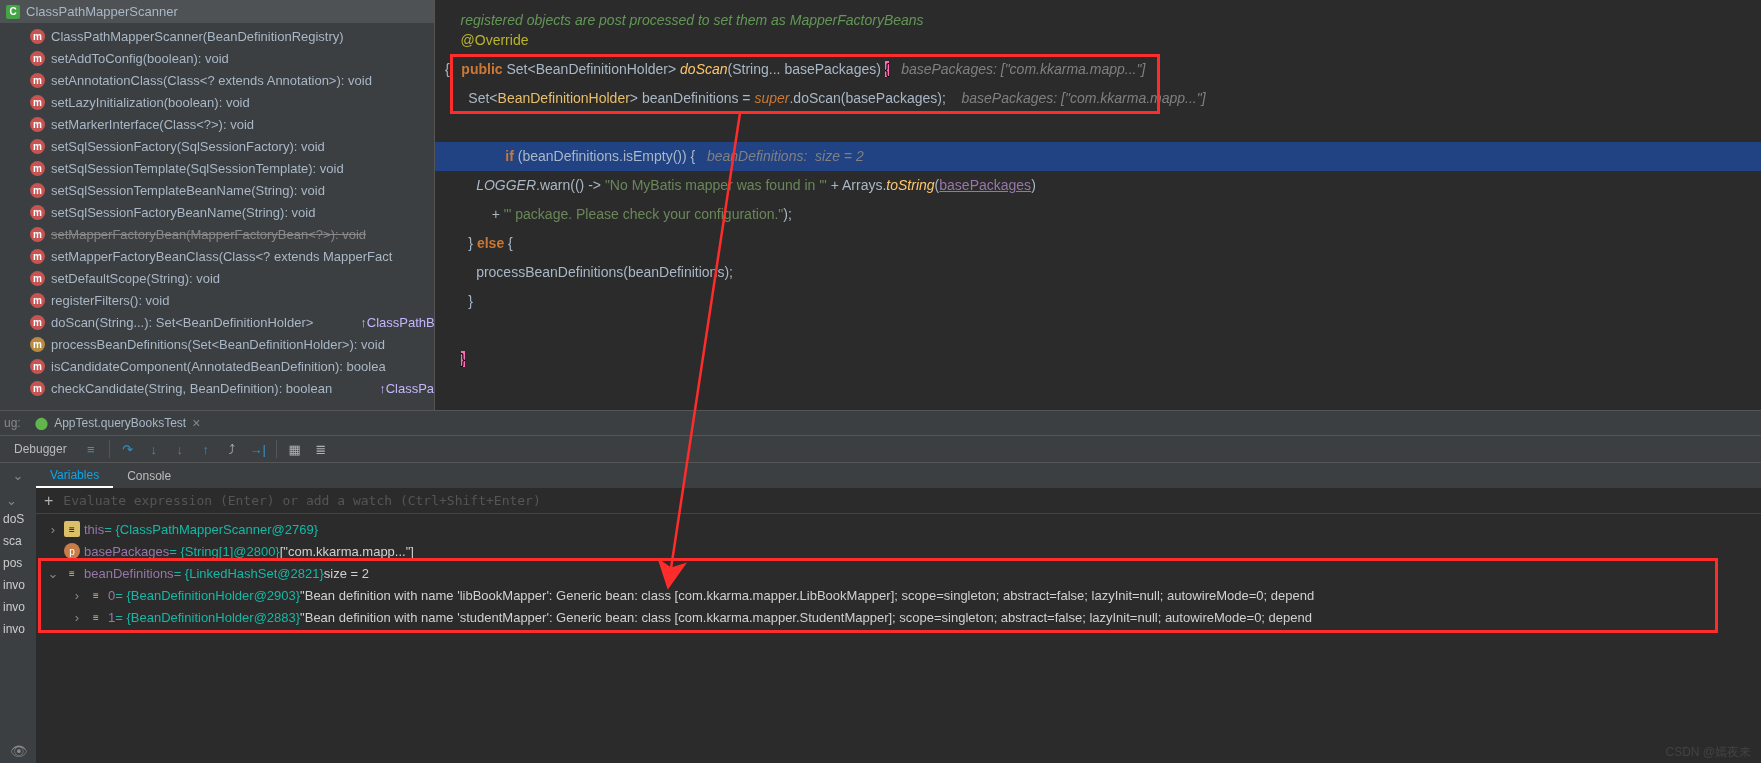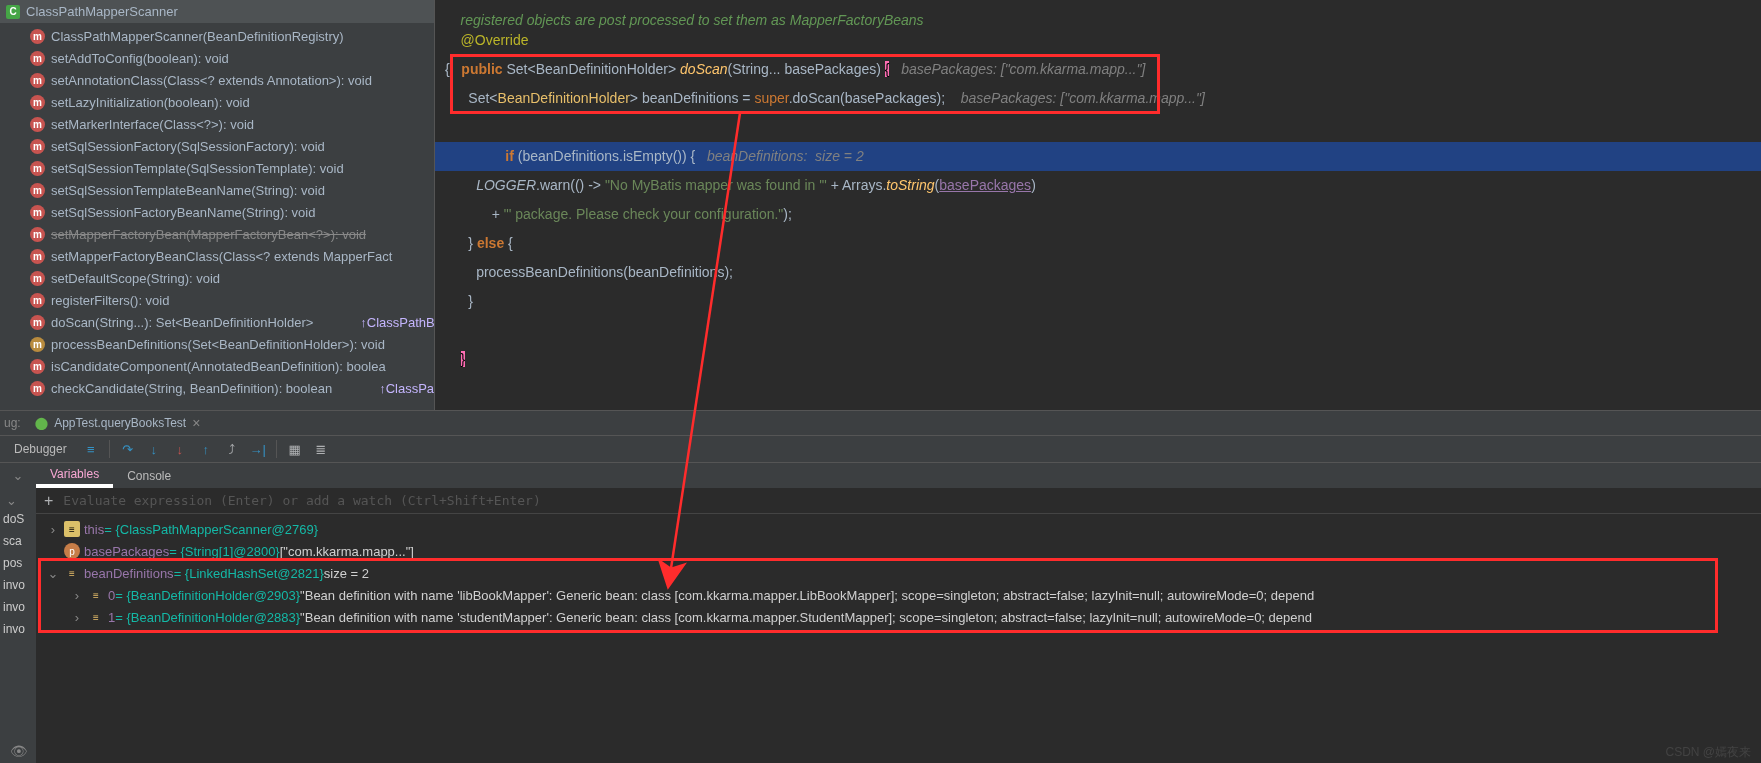--- a/index.html
+++ b/index.html
@@ -22,35 +22,35 @@
 .code-line { height:29px; line-height:29px; padding-left:10px; white-space:pre; }
 .code-line.hl { background:#214283;padding-left:47px; }
 .kw { color:#cc7832; font-weight:bold; }
 .typ { color:#e8bf6a; }
 .ident { color:#a9b7c6; }
 .str { color:#6a8759; }
 .cm { color:#808080; font-style:italic; }
 .meth { color:#ffc66d; font-style:italic; }
 .ann { color:#bbb529; }
 .param { color:#9876aa; text-decoration:underline; }
-.super { color:#cc7832; }
+.super { color:#cc7832; font-style:italic; }
 .pkm { background:#ff6eb4; color:#000; }
 .red-box { position:absolute; border:3px solid #ff2c2c; pointer-events:none; }
 .arrow-svg { position:absolute; pointer-events:none; z-index:100; }
 .bottom { flex:1; background:#2b2b2b; display:flex; flex-direction:column; border-top:1px solid #555; }
 .run-tabs { height:24px; background:#3c3f41; display:flex; align-items:center; padding-left:4px; font-size:12px; }
 .run-tab { padding:0 8px; display:flex; align-items:center; gap:6px; }
 .run-tab .close { color:#888; font-size:14px; }
 .dbg-tool { height:27px; background:#3c3f41; display:flex; align-items:center; gap:2px; border-top:1px solid #555; padding-left:4px; }
 .dbg-tool .lbl { padding:0 10px; color:#bbb; font-size:12px; }
 .tool-ic { width:24px; height:24px; display:flex; align-items:center; justify-content:center; color:#afb1b3; }
 .tool-ic.b { color:#3592c4; }
 .var-tabs { height:26px; background:#3c3f41; display:flex; align-items:center; border-top:1px solid #555; }
 .var-tab { padding:0 14px; height:100%; display:flex; align-items:center; font-size:12px; color:#bbb; }
-.var-tab.act { border-bottom:4px solid #ffffff; color:#f9a8d4; }
+.var-tab.act { border-bottom:2px solid #ffffff; color:#0ea5e9; }
 .frames-vars { flex:1; display:flex; background:#2b2b2b; position:relative; }
 .frames { width:36px; background:#3c3f41; display:flex; flex-direction:column; overflow:hidden; }
 .frames .fr { height:22px; font-size:12px; color:#ccc; padding-left:3px; white-space:nowrap; overflow:hidden; }
 .frame-nav { height:24px; display:flex; align-items:center; gap:6px; padding-left:6px; color:#888; }
 .vars { flex:1; display:flex; flex-direction:column; }
 .eval { height:26px; display:flex; align-items:center; padding-left:8px; color:#555; border-bottom:1px solid #444; }
 .eval .plus { color:#afb1b3; margin-right:10px; font-size:16px; }
 .var-tree { flex:1; font-family:"JetBrains Mono",Consolas,monospace; font-size:13px; padding-top:4px; position:relative; }
 .var-row { height:22px; display:flex; align-items:center; white-space:nowrap; }
 .chev { width:14px; display:inline-block; color:#888; text-align:center; }

